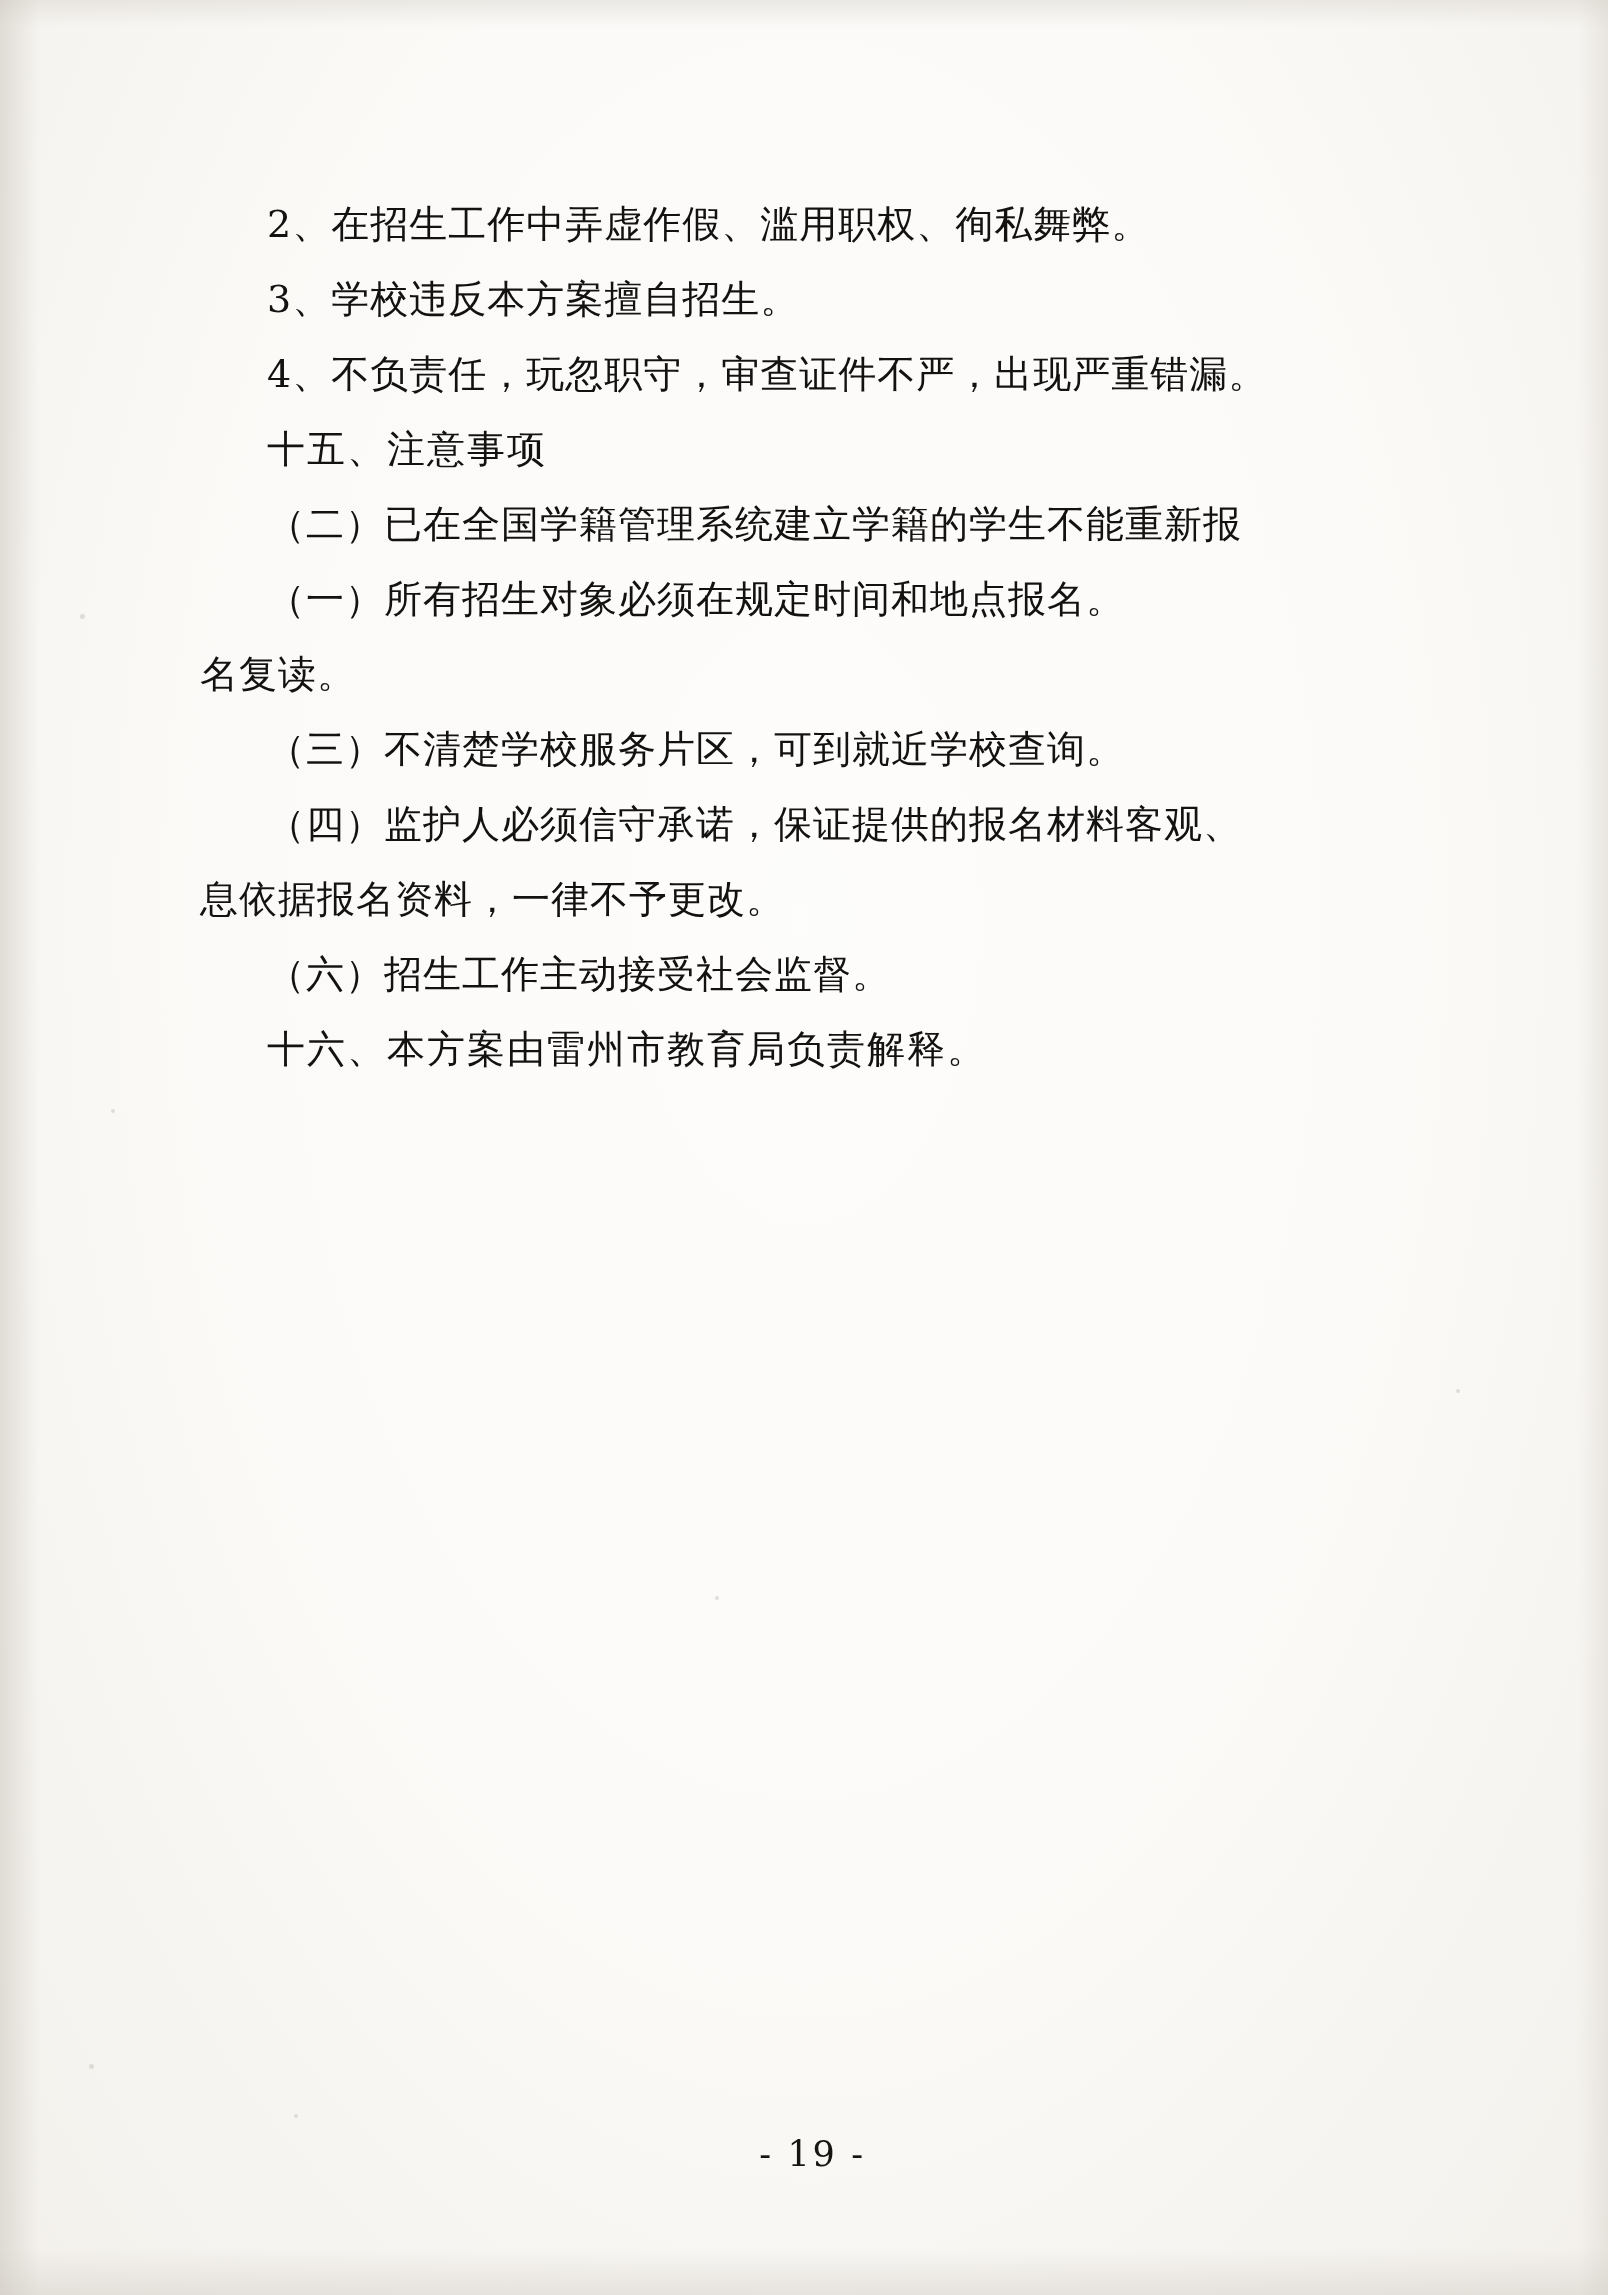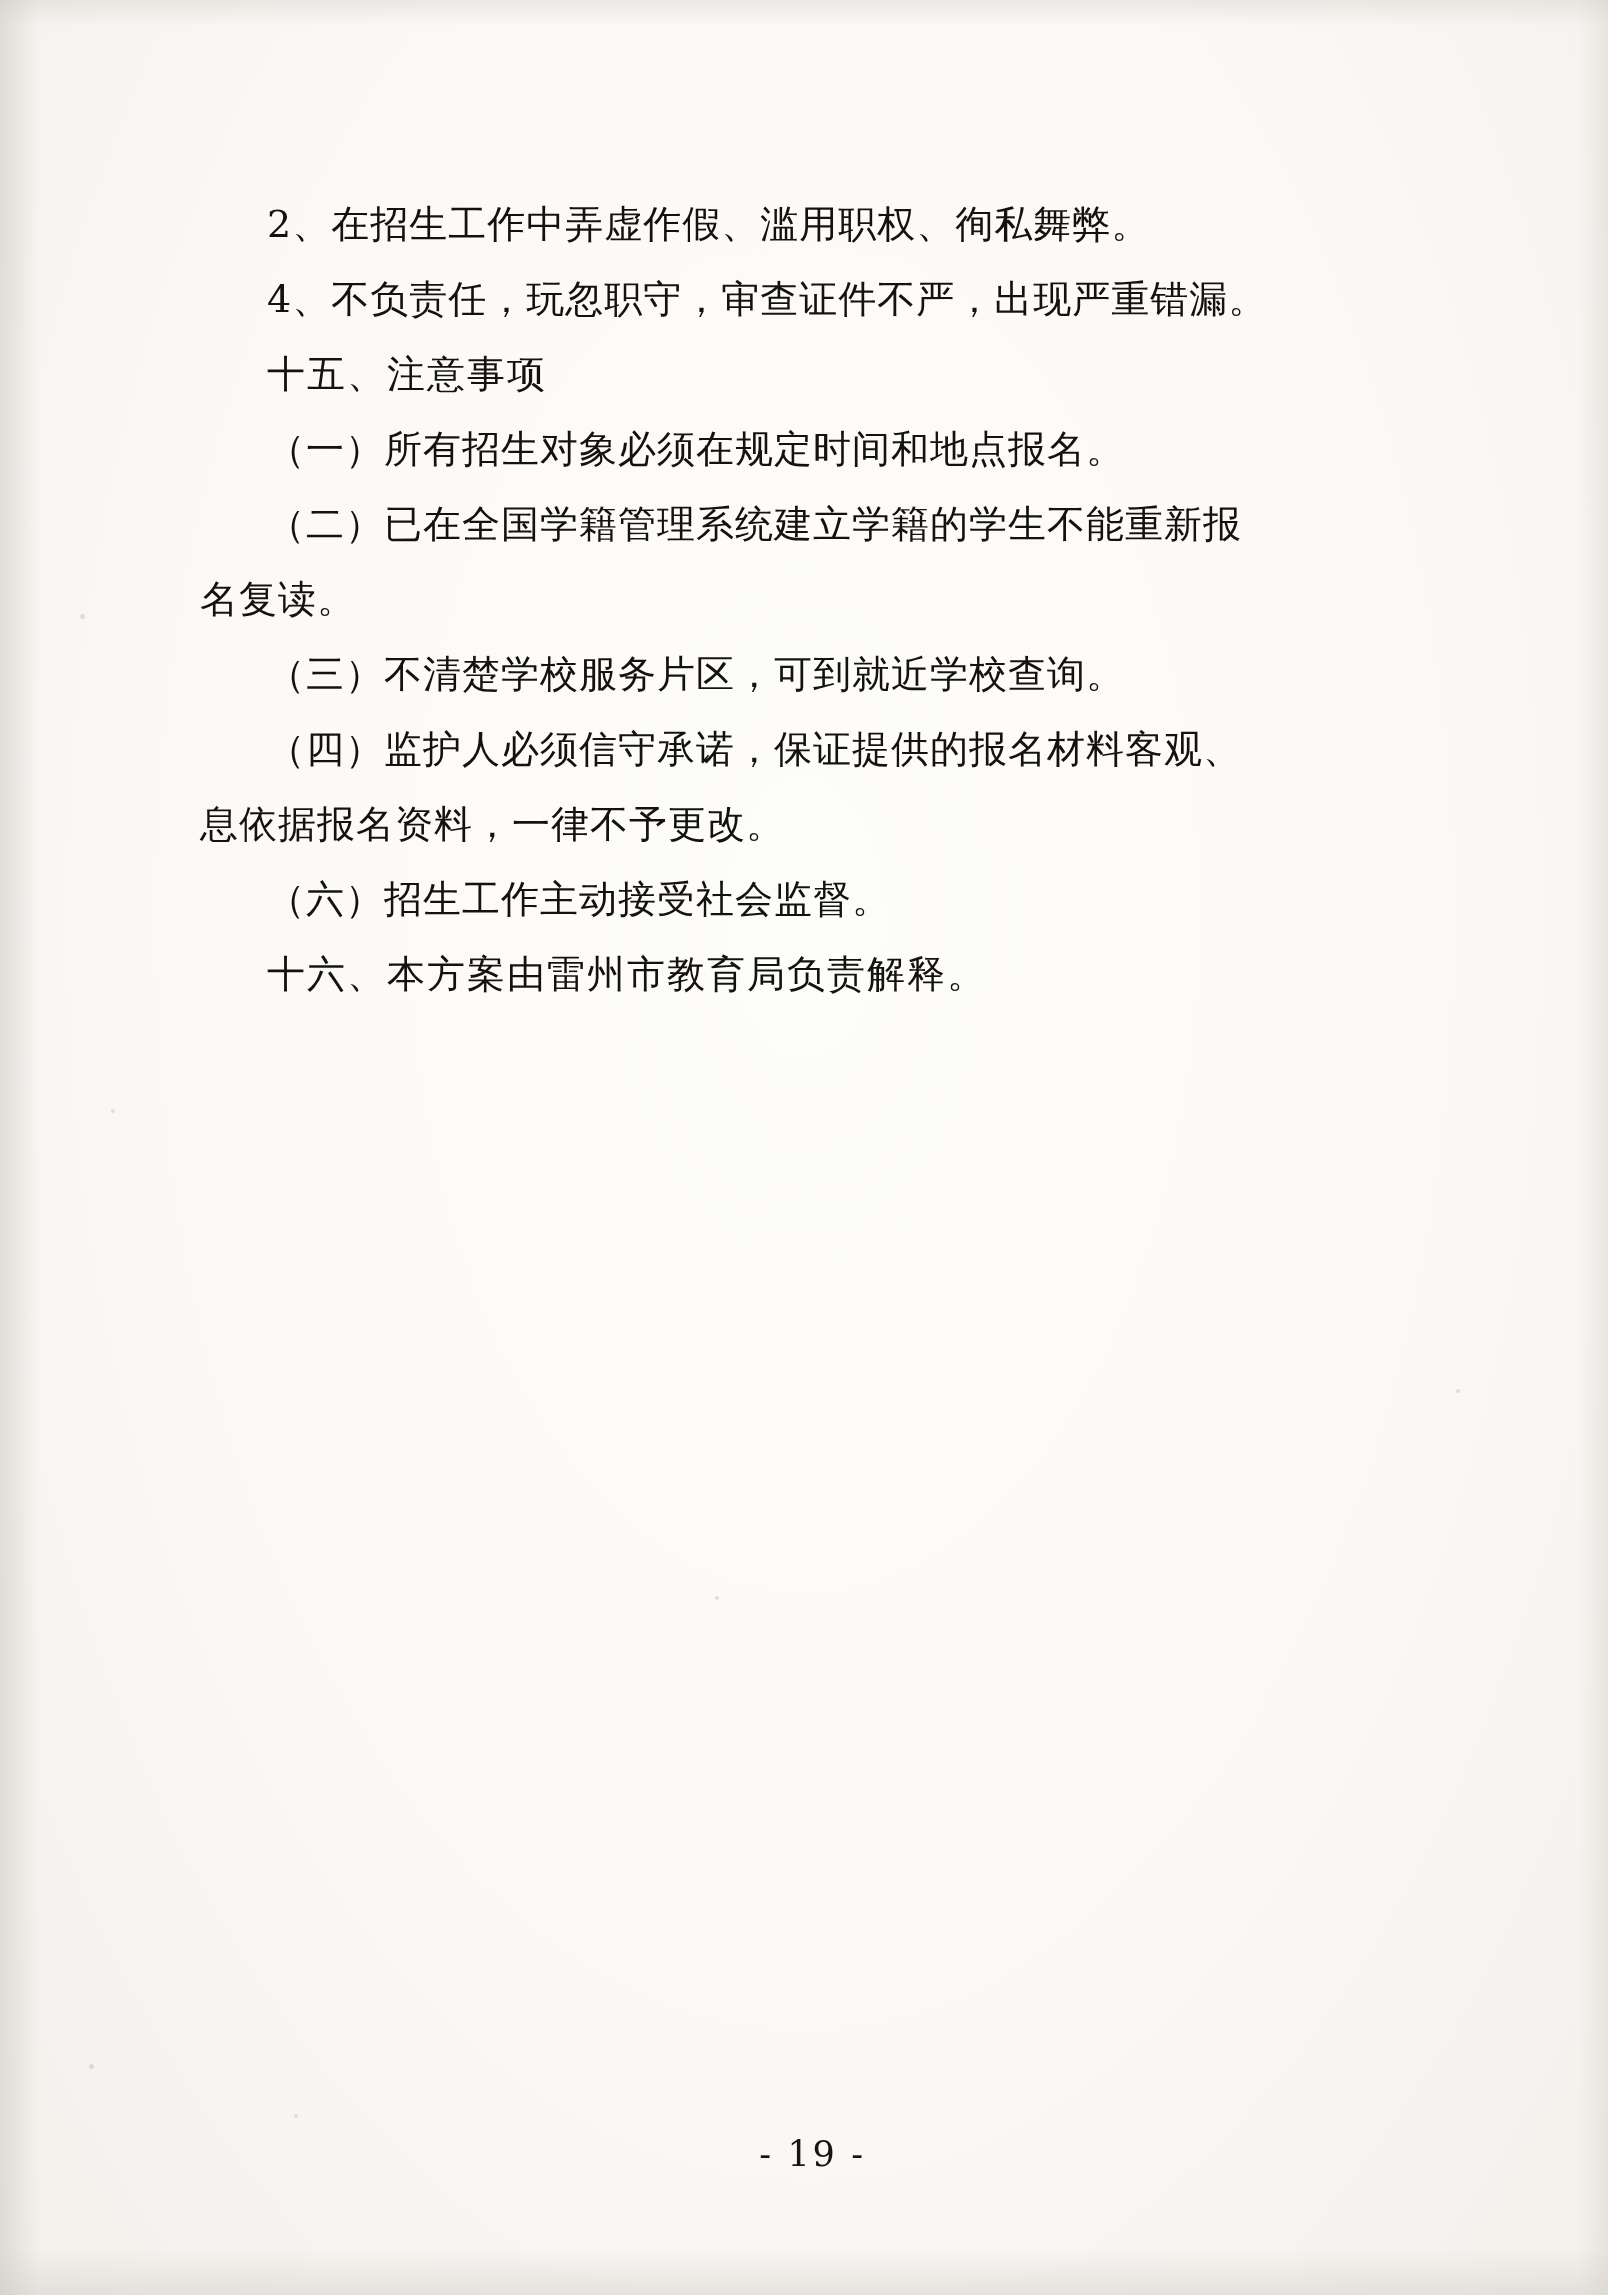--- a/index.html
+++ b/index.html
@@ -114,26 +114,27 @@
   <div class="speck" style="left:80px;top:614px;width:4.7px;height:4.7px;"></div>
   <div class="speck" style="left:111px;top:1109px;width:4px;height:4px;"></div>
   <div class="speck" style="left:89px;top:2064px;width:5.3px;height:5.3px;"></div>
   <div class="speck" style="left:715px;top:1596px;width:4px;height:4px;"></div>
   <div class="speck" style="left:1456px;top:1389px;width:4px;height:4px;"></div>
   <div class="speck" style="left:294px;top:2114px;width:4px;height:4px;"></div>
 
   <div class="body-area">
 
     <p class="line indent">2、在招生工作中弄虚作假、滥用职权、徇私舞弊。</p>
+    <p class="line indent">3、学校违反本方案擅自招生。</p>
     <p class="line indent">4、不负责任，玩忽职守，审查证件不严，出现严重错漏。</p>
 
     <p class="line heading">十五、注意事项</p>
 
+    <p class="line indent">（二）已在全国学籍管理系统建立学籍的学生不能重新报</p>
     <p class="line indent">（一）所有招生对象必须在规定时间和地点报名。</p>
-    <p class="line indent">（二）已在全国学籍管理系统建立学籍的学生不能重新报</p>
     <p class="line tight">名复读。</p>
     <p class="line indent">（三）不清楚学校服务片区，可到就近学校查询。</p>
     <p class="line indent">（四）监护人必须信守承诺，保证提供的报名材料客观、</p>
     <p class="line tight">息依据报名资料，一律不予更改。</p>
     <p class="line indent">（六）招生工作主动接受社会监督。</p>
 
     <p class="line heading">十六、本方案由雷州市教育局负责解释。</p>
 
   </div>
 

